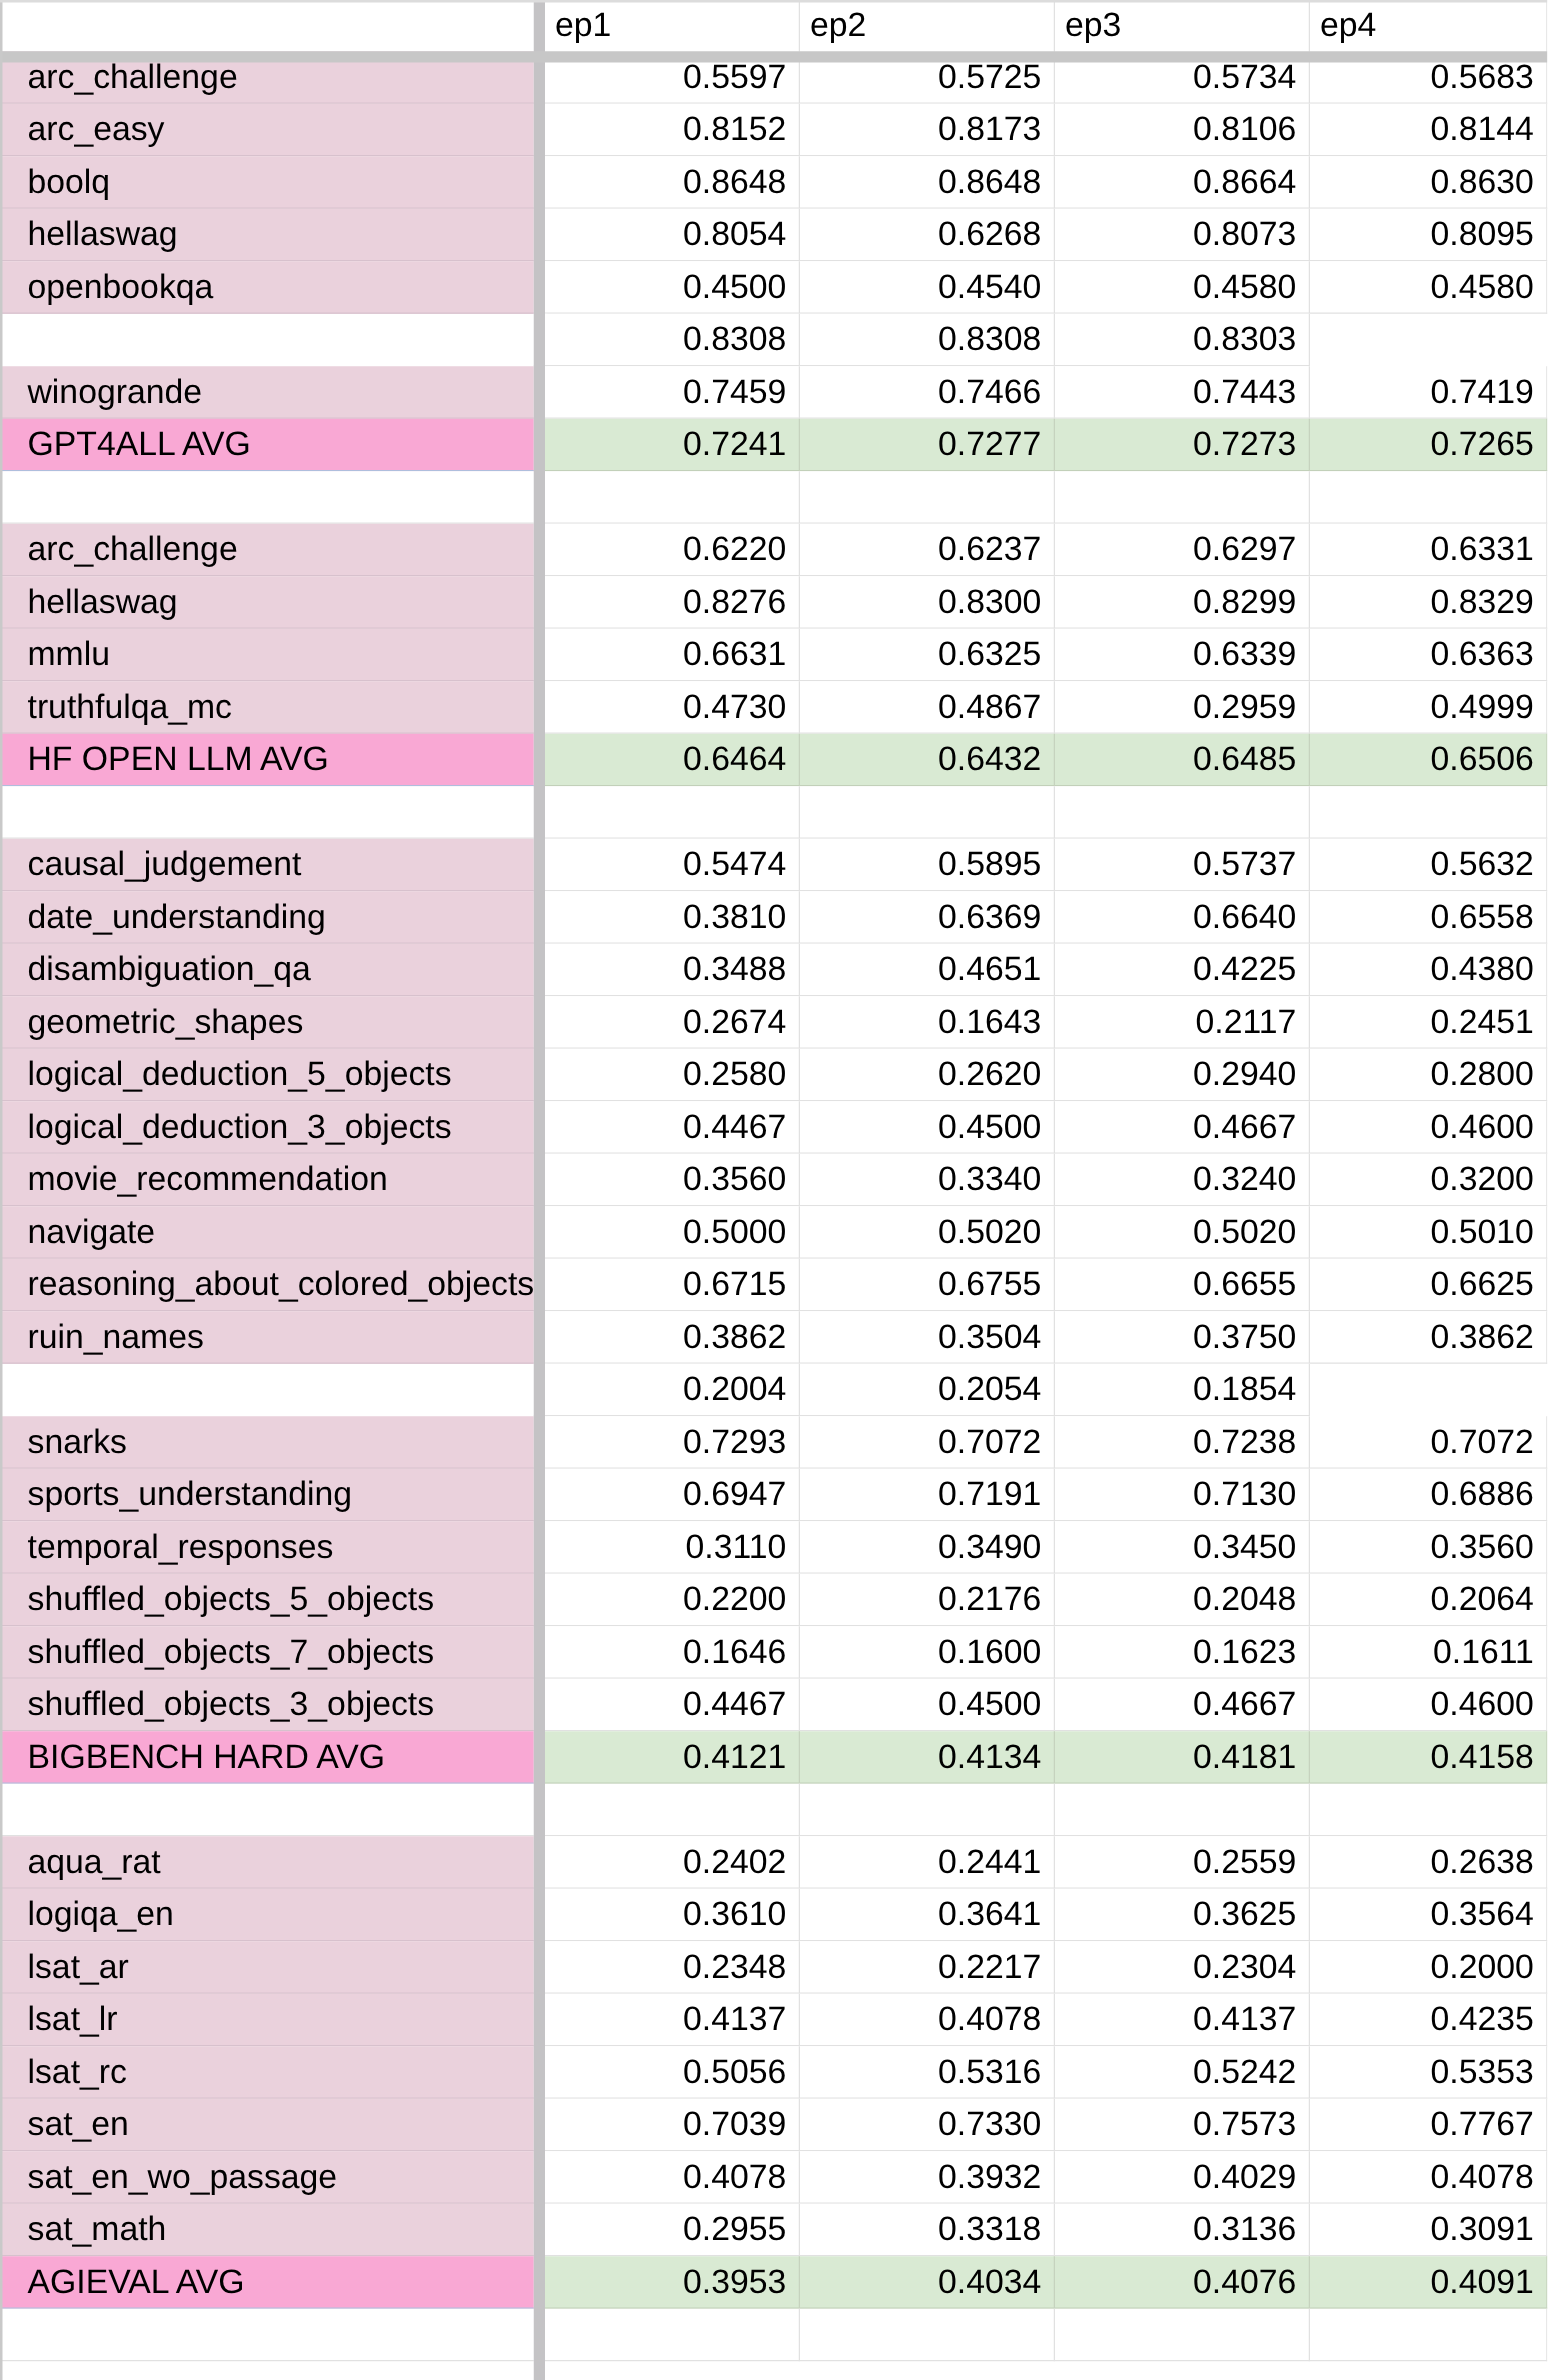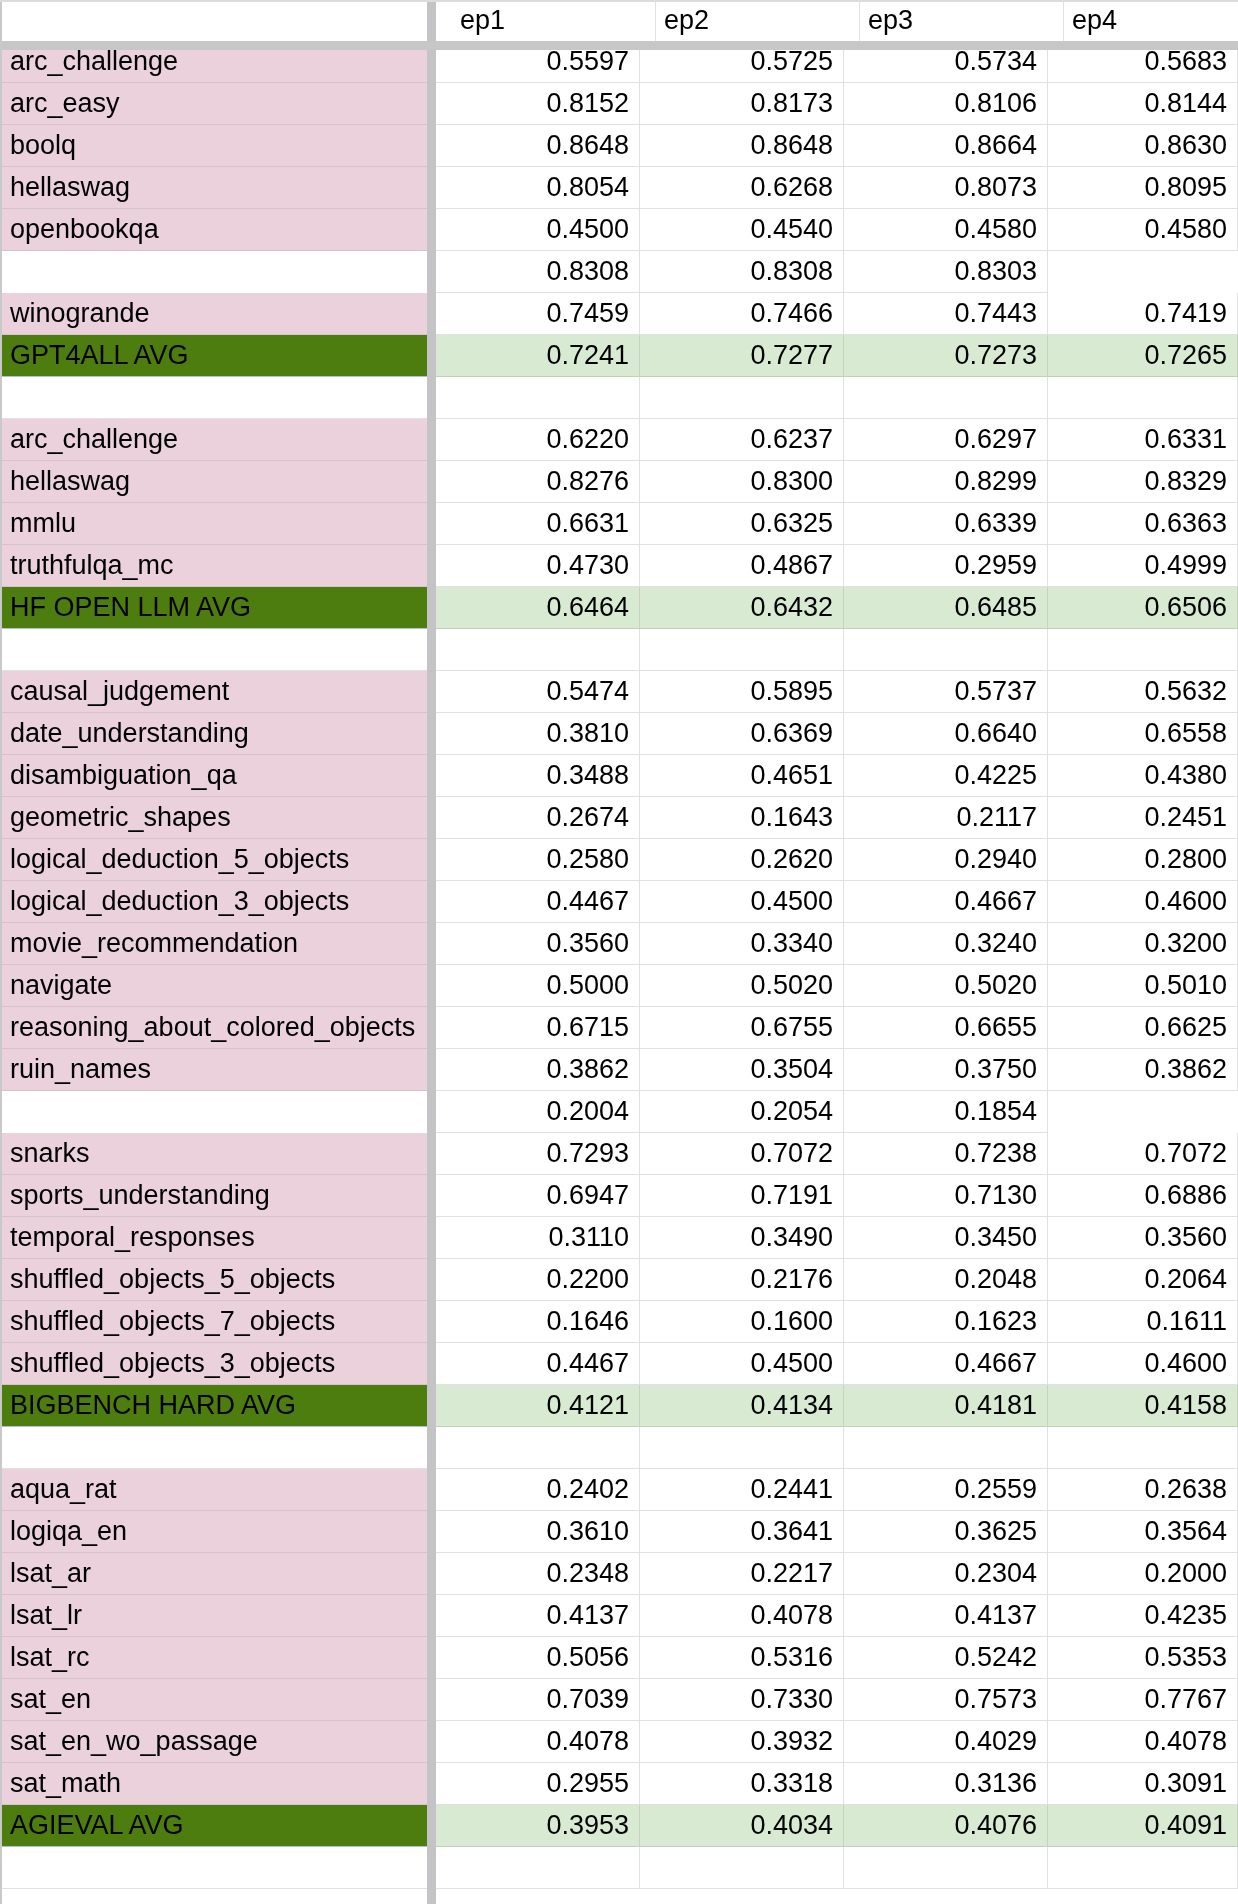--- a/index.html
+++ b/index.html
@@ -10,41 +10,41 @@
     overflow:hidden;
     font-family:"Liberation Sans",sans-serif;
     font-size:27px;
     color:#000000;
     cursor:default;
   }
   .grid-row{
     display:grid;
     grid-template-columns:427px 9px 204px 204px 204px 190px;
   }
-  .header-row{height:41px;padding-left:16px;}
+  .header-row{height:41px;}
   .data-row{height:42px;}
   .cell{
     box-sizing:border-box;
     display:flex;
     align-items:center;
     white-space:nowrap;
     overflow:hidden;
   }
-  .lc{padding-left:10px;}
+  .lc{padding-left:22px;}
   .vc{justify-content:flex-end;padding-right:10px;}
   .spacer{box-sizing:border-box;}
   
   .hc{box-sizing:border-box;display:flex;align-items:center;padding-left:8px;
       background:#ffffff;border-right:1px solid #e1e1e1;white-space:nowrap;overflow:hidden;}
   .hc-corner{border-right:none;}
   
   .row-metric .lc{background:#ead1dc;border-bottom:1px solid #d7c1cd;}
   .row-metric .vc{background:#ffffff;border-bottom:1px solid #e1e1e1;border-right:1px solid #e1e1e1;}
   
-  .row-avg .lc{background:#4d7c0f;border-bottom:1px solid #afbedd;}
+  .row-avg .lc{background:#f9a8d4;border-bottom:1px solid #afbedd;}
   .row-avg .vc{background:#d9ead3;border-bottom:1px solid #c2d0b9;border-right:1px solid #c6d3be;padding-left:10px;}
   
   .row-blank .lc{background:#ffffff;border-bottom:1px solid #e1e1e1;}
   .row-blank .vc{background:#ffffff;border-bottom:1px solid #e1e1e1;border-right:1px solid #e1e1e1;}
   
   .vdiv{position:absolute;left:427px;top:0;width:9px;height:1904px;background:#c4c3c5;z-index:10;}
   .hdiv{position:absolute;left:0;top:41px;width:1238px;height:9px;background:#c7c7c7;z-index:10;}
   .edge-left{position:absolute;left:0;top:0;width:2px;height:1904px;background:#c9c9c9;z-index:11;}
   .edge-top{position:absolute;left:0;top:0;width:1238px;height:2px;background:#dcdcdc;z-index:11;}
 </style>

